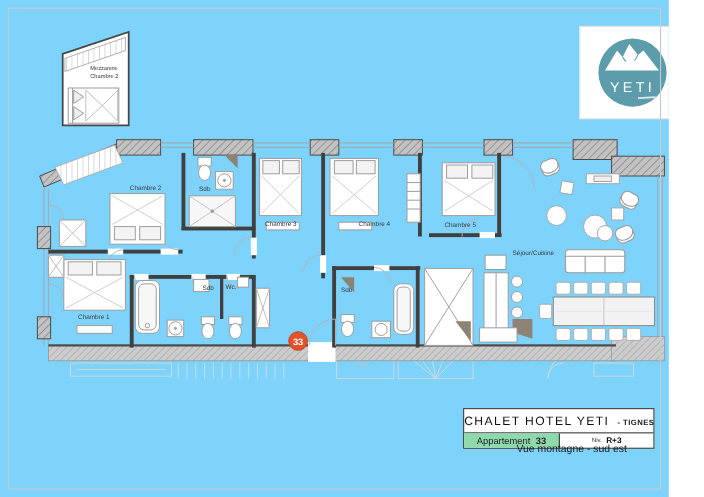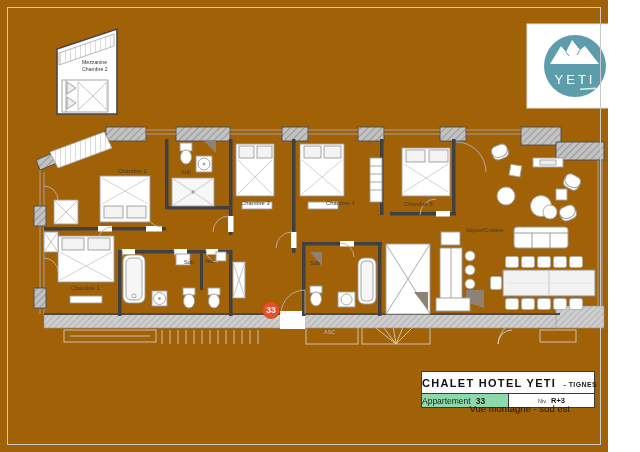--- a/index.html
+++ b/index.html
@@ -1,31 +1,31 @@
 <!DOCTYPE html>
 <html><head>
 <meta charset="utf-8">
 <style>
   html,body{margin:0;padding:0;background:#ffffff;}
-  .page{position:relative;width:608px;height:452px;background:#a16207;overflow:hidden;
+  .page{position:relative;width:608px;height:452px;background:#7dd3fc;overflow:hidden;
         font-family:"Liberation Sans",sans-serif;}
   .sheet-border{position:absolute;inset:7px;border:1px solid #c9c9c9;pointer-events:none;}
   svg text{font-family:"Liberation Sans",sans-serif;}
   .rl{font-size:5.8px;fill:#3c3c3c;}
   .rl-faint{font-size:5.5px;fill:#bdbdbd;}
   .inset-label{font-size:5.2px;fill:#333;}
   .badge-num{font-size:8.5px;font-weight:bold;fill:#ffffff;}
   .logo-text{font-size:13px;letter-spacing:3px;fill:#ffffff;}
   
   .titleblock{position:absolute;left:421px;top:371px;width:172px;border:1.3px solid #3a3a3a;background:#fff;}
   .tb-row1{text-align:center;padding:1px 0 2px 0;border-bottom:1.3px solid #3a3a3a;white-space:nowrap;}
-  .tb-title{font-weight:bold;font-size:11px;letter-spacing:1.3px;color:#111;}
+  .tb-title{font-weight:normal;font-size:11px;letter-spacing:1.3px;color:#111;}
   .tb-suffix{font-weight:bold;font-size:7px;letter-spacing:.4px;color:#222;margin-left:3px;}
   .tb-row2{display:flex;height:13px;}
-  .tb-apt{width:50%;background:#8ed9ab;border-right:1.3px solid #3a3a3a;display:flex;align-items:center;gap:5px;font-size:8.5px;color:#1d1d1d;}
+  .tb-apt{width:50%;background:#8ed9ab;border-right:1.3px solid #3a3a3a;display:flex;align-items:center;justify-content:center;gap:5px;font-size:8.5px;color:#1d1d1d;}
   .tb-apt .num{font-weight:bold;}
   .tb-niv{flex:1;display:flex;align-items:center;justify-content:center;gap:4px;}
   .tb-niv-prefix{font-size:5.5px;color:#333;}
   .tb-niv-val{font-size:7.5px;font-weight:bold;color:#111;}
   .view-caption{position:absolute;top:403px;right:38px;font-size:9.5px;color:#1a1a1a;}
 </style>
 </head>
 <body>
 
 <div class="page">

